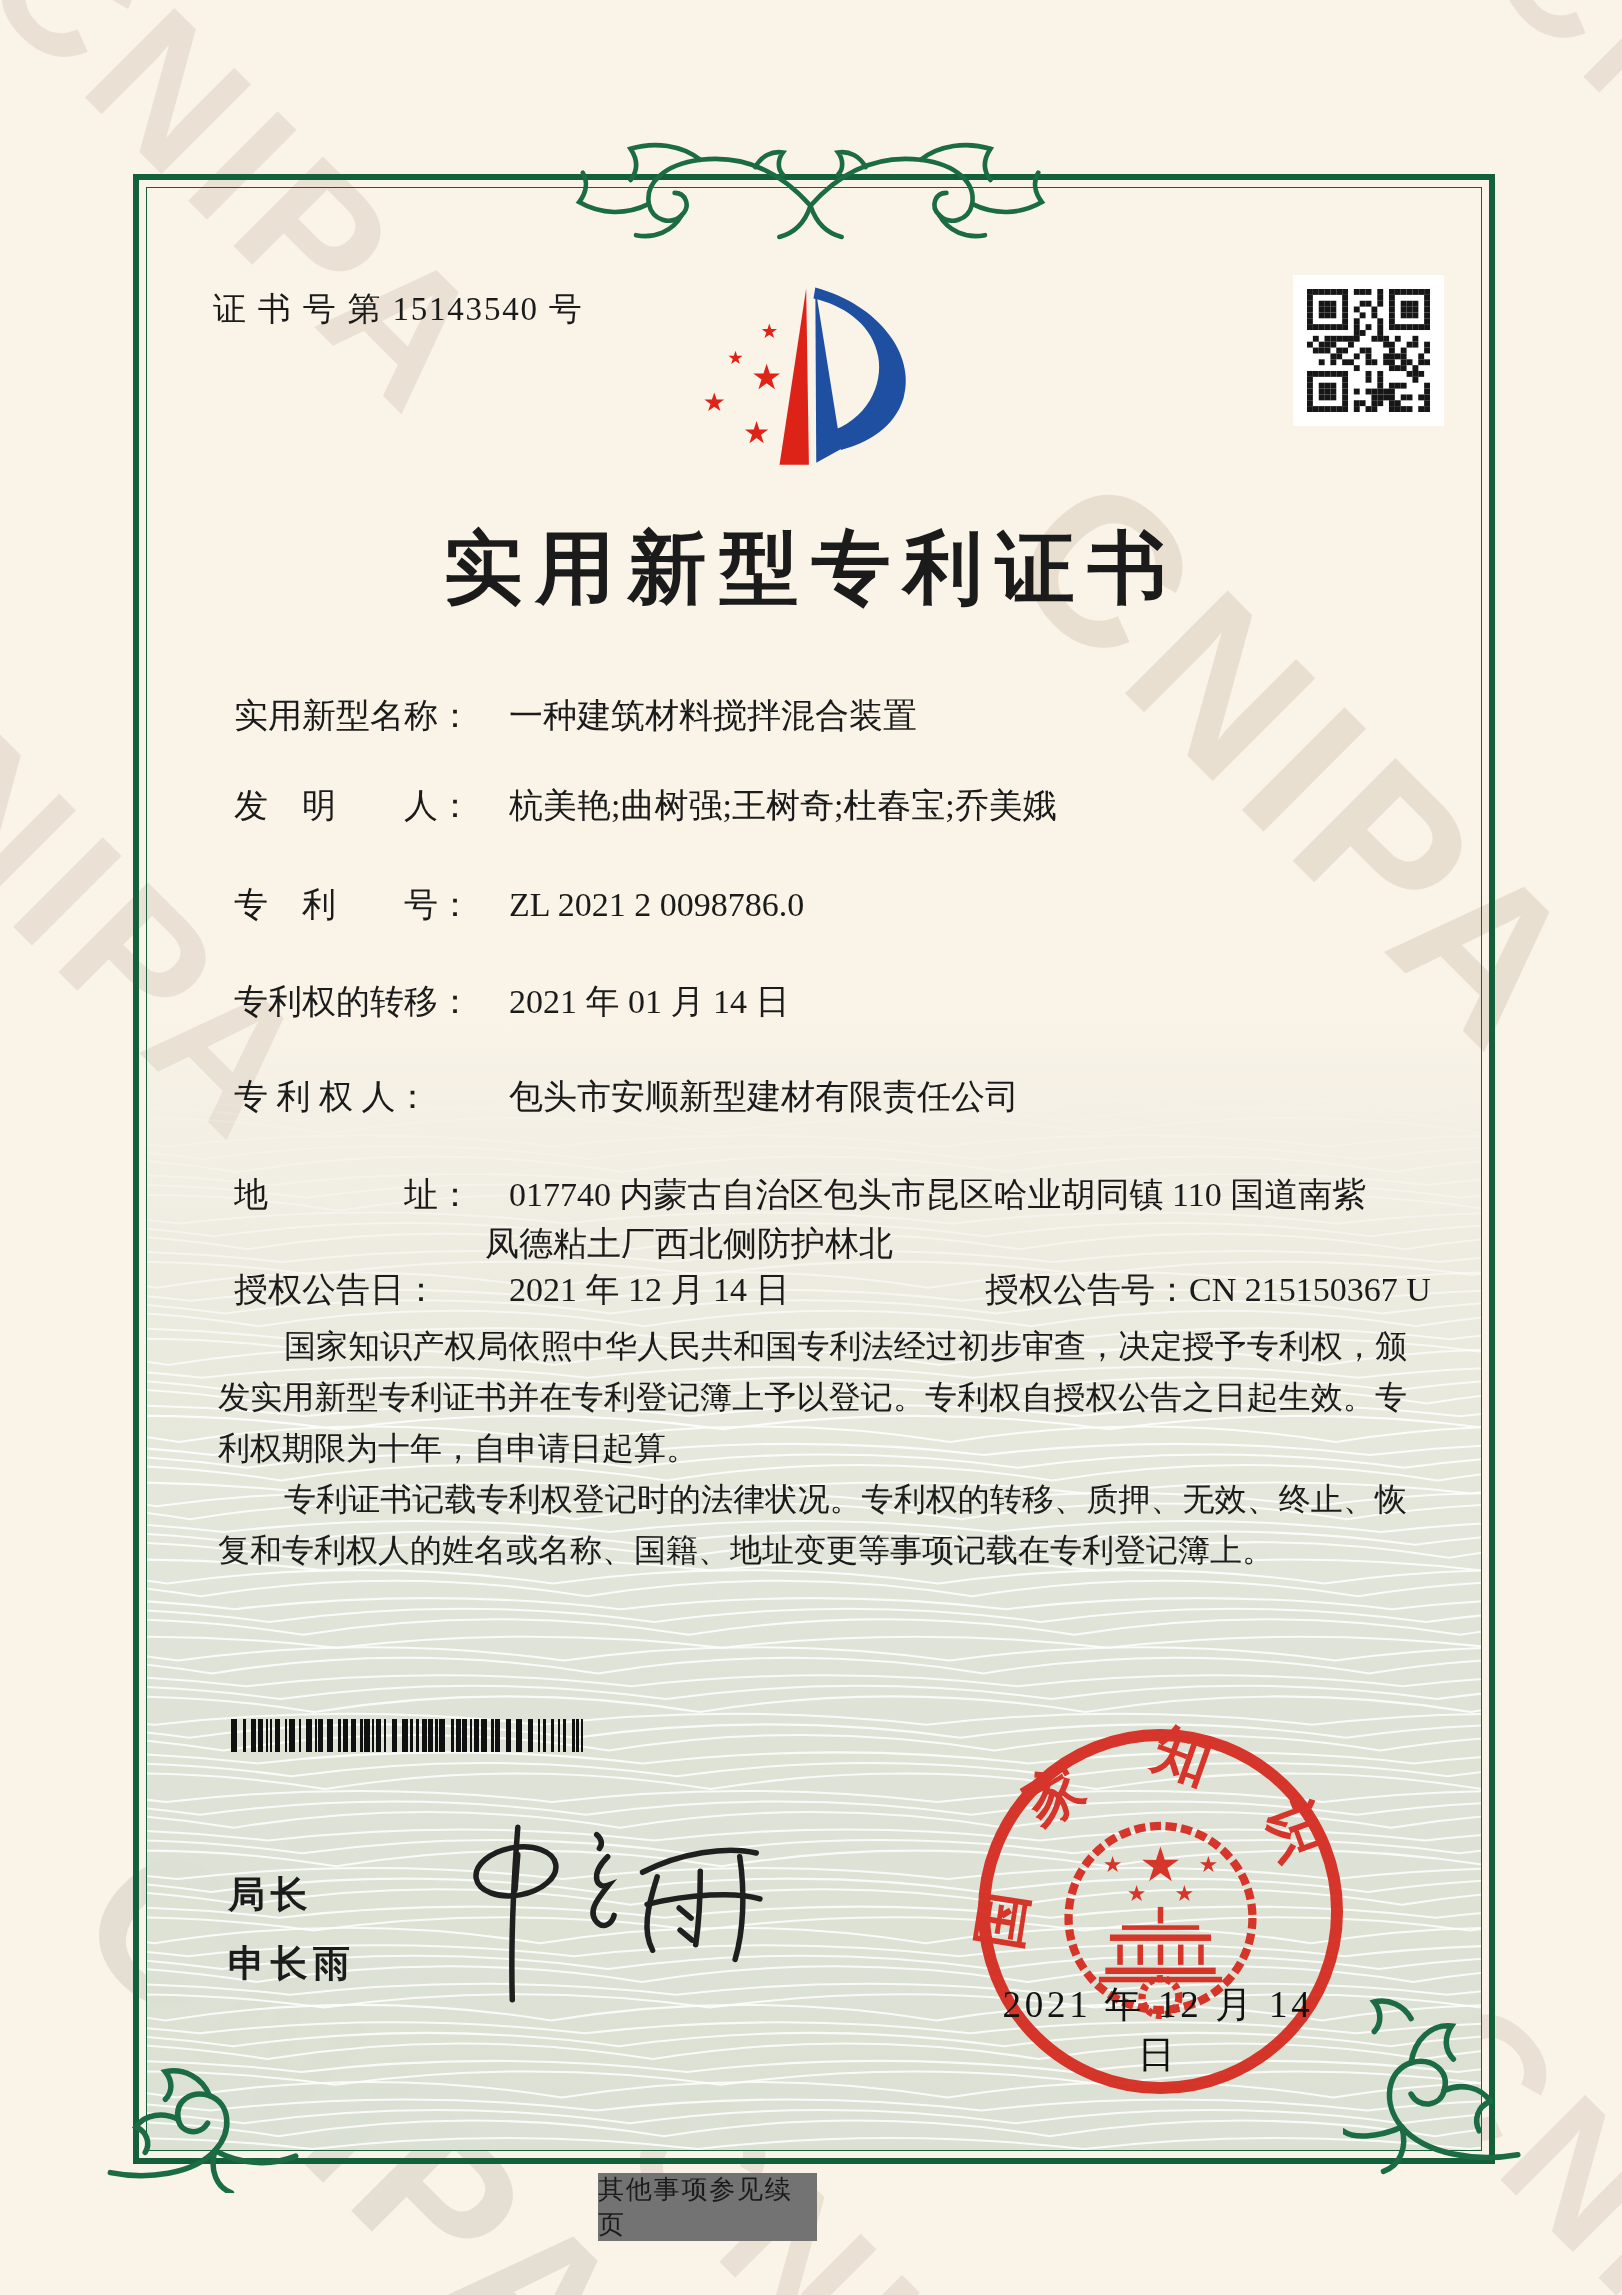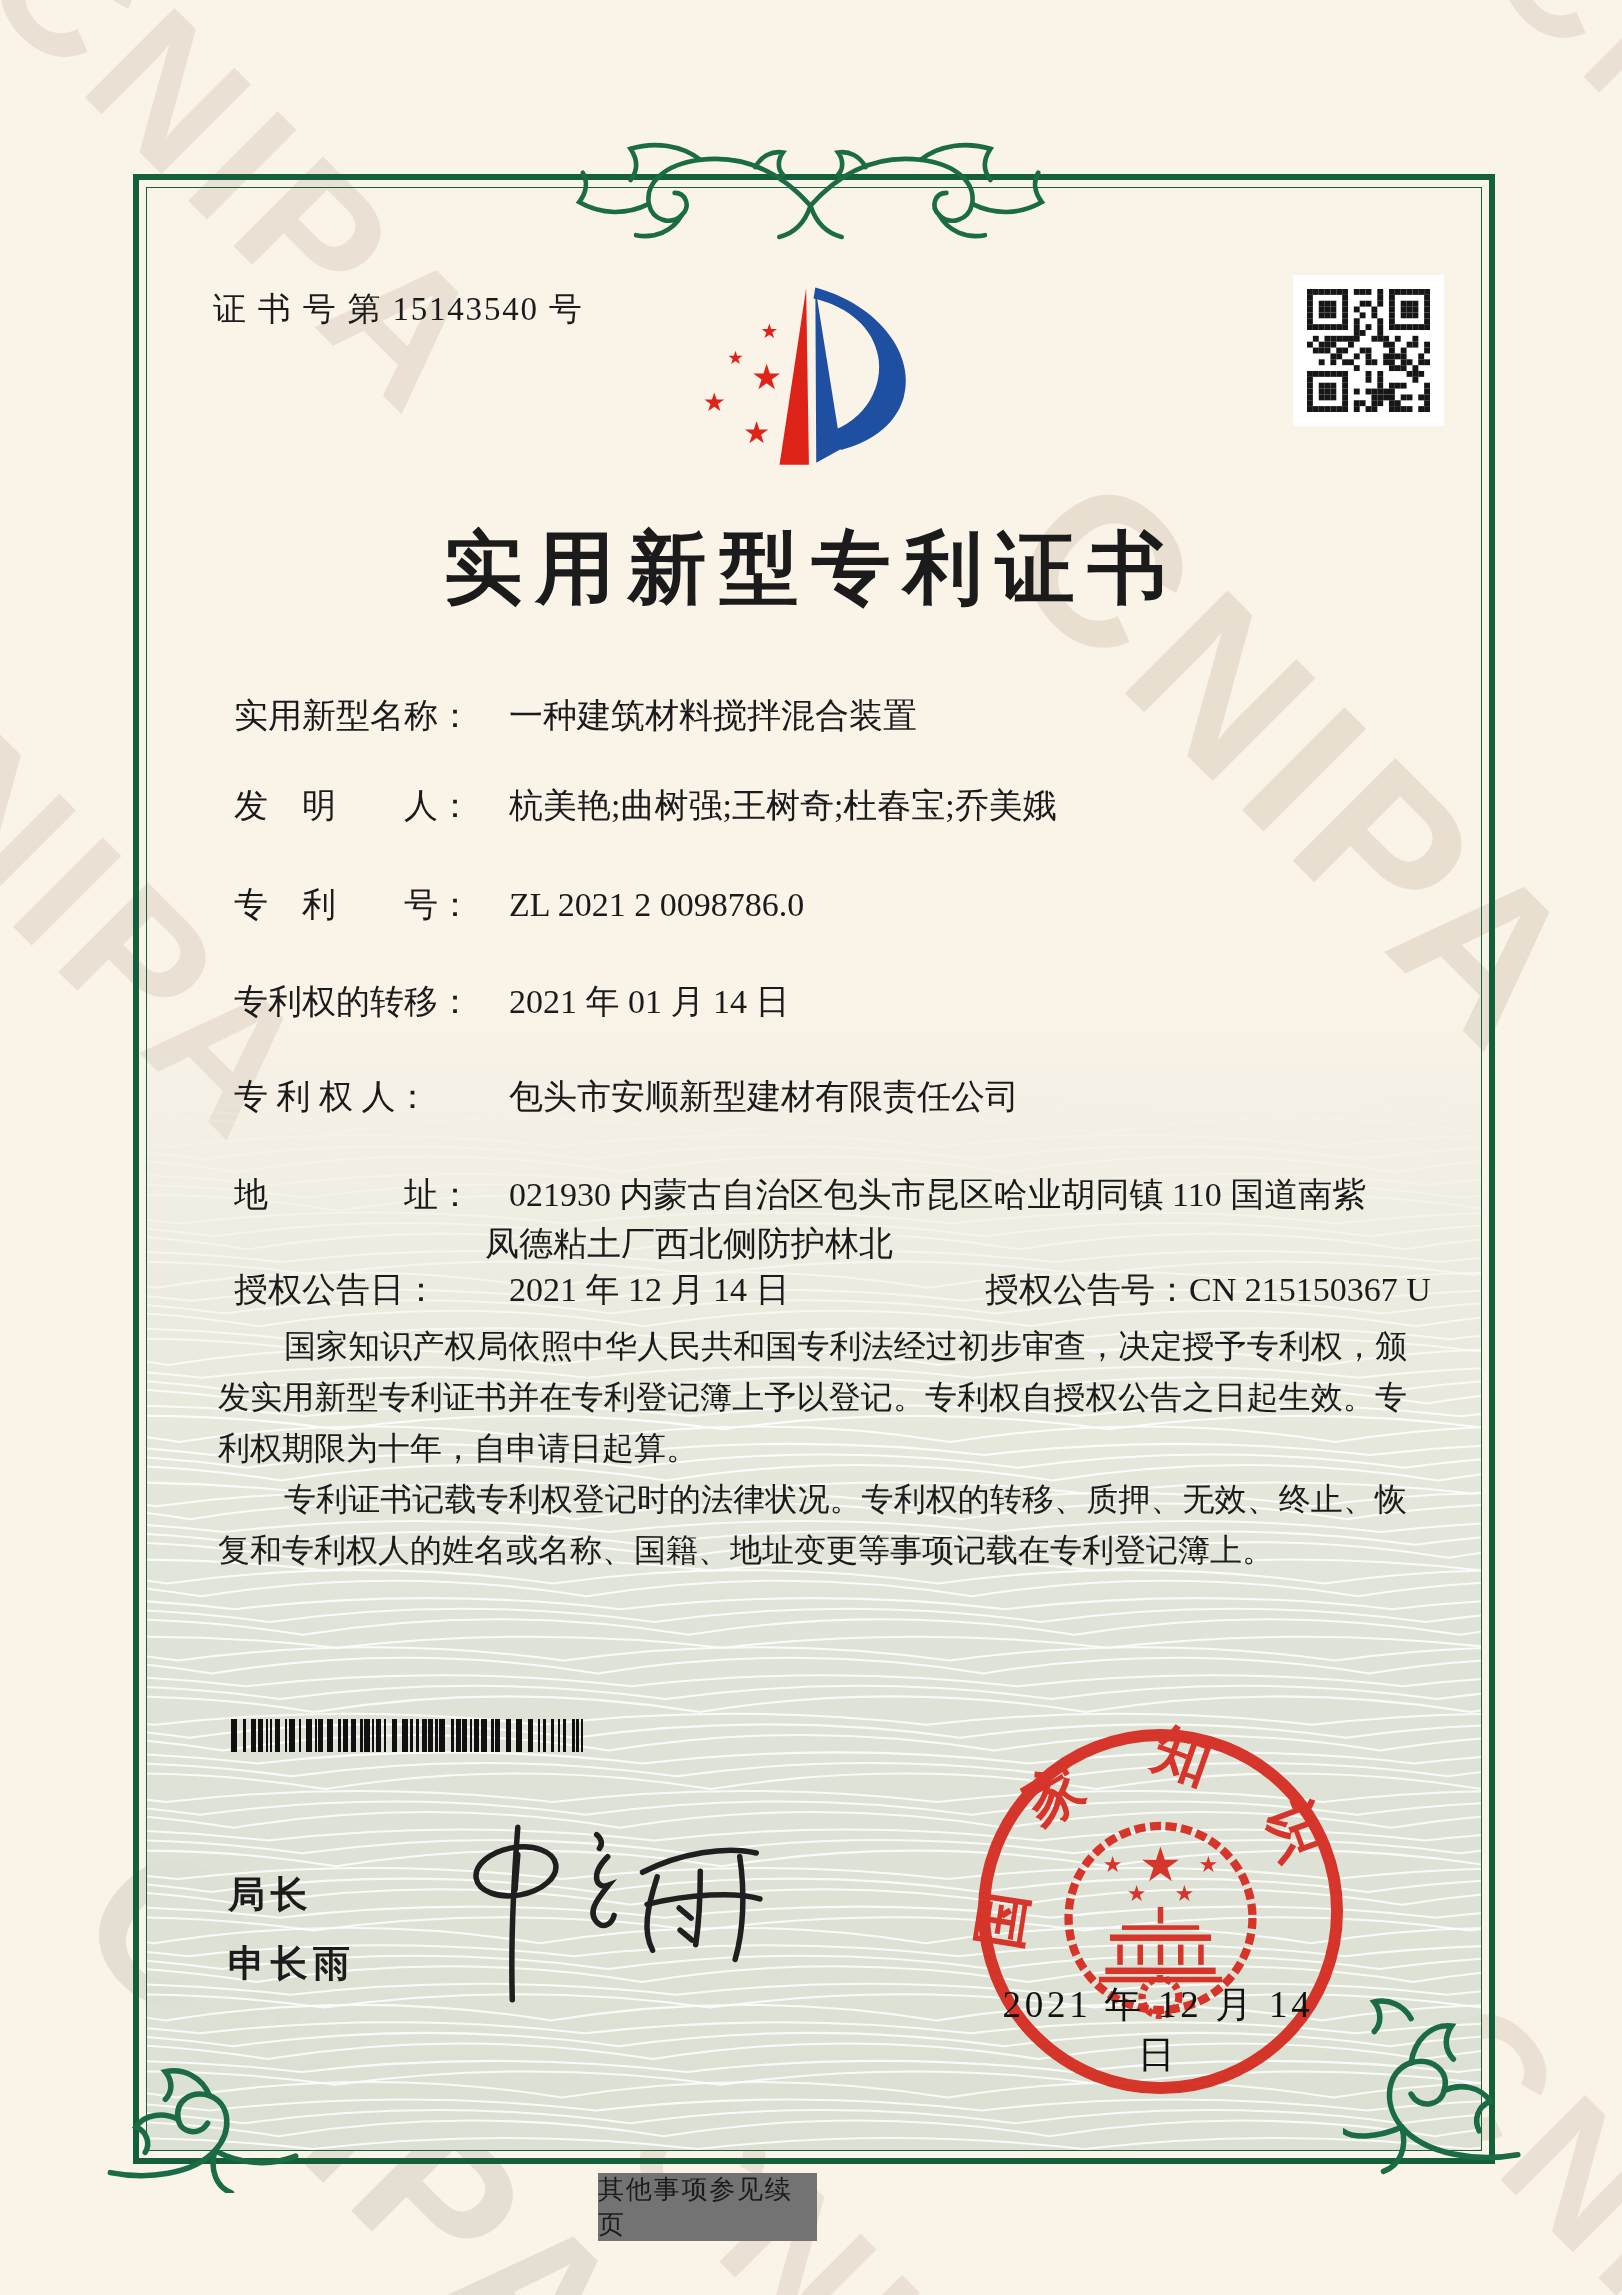--- a/index.html
+++ b/index.html
@@ -456,21 +456,21 @@
   <div class="frow" style="top:882px;">
     <span class="fl">专　利　　号：</span><span>ZL 2021 2 0098786.0</span>
   </div>
   <div class="frow" style="top:979px;">
     <span class="fl">专利权的转移：</span><span>2021 年 01 月 14 日</span>
   </div>
   <div class="frow" style="top:1074px;">
     <span class="fl">专 利 权 人：</span><span>包头市安顺新型建材有限责任公司</span>
   </div>
   <div class="frow" style="top:1172px;">
-    <span class="fl">地　　　　址：</span><span>021930 内蒙古自治区包头市昆区哈业胡同镇 110 国道南紫</span>
+    <span class="fl">地　　　　址：</span><span>017740 内蒙古自治区包头市昆区哈业胡同镇 110 国道南紫</span>
   </div>
   <div class="addr2" style="top:1221px;">凤德粘土厂西北侧防护林北</div>
   <div class="frow" style="top:1267px;">
     <span class="fl">授权公告日：</span><span>2021 年 12 月 14 日</span>
   </div>
   <div class="frow2" style="top:1267px;">
     <span>授权公告号：</span><span>CN 215150367 U</span>
   </div>
 
   <div class="bodytext">

